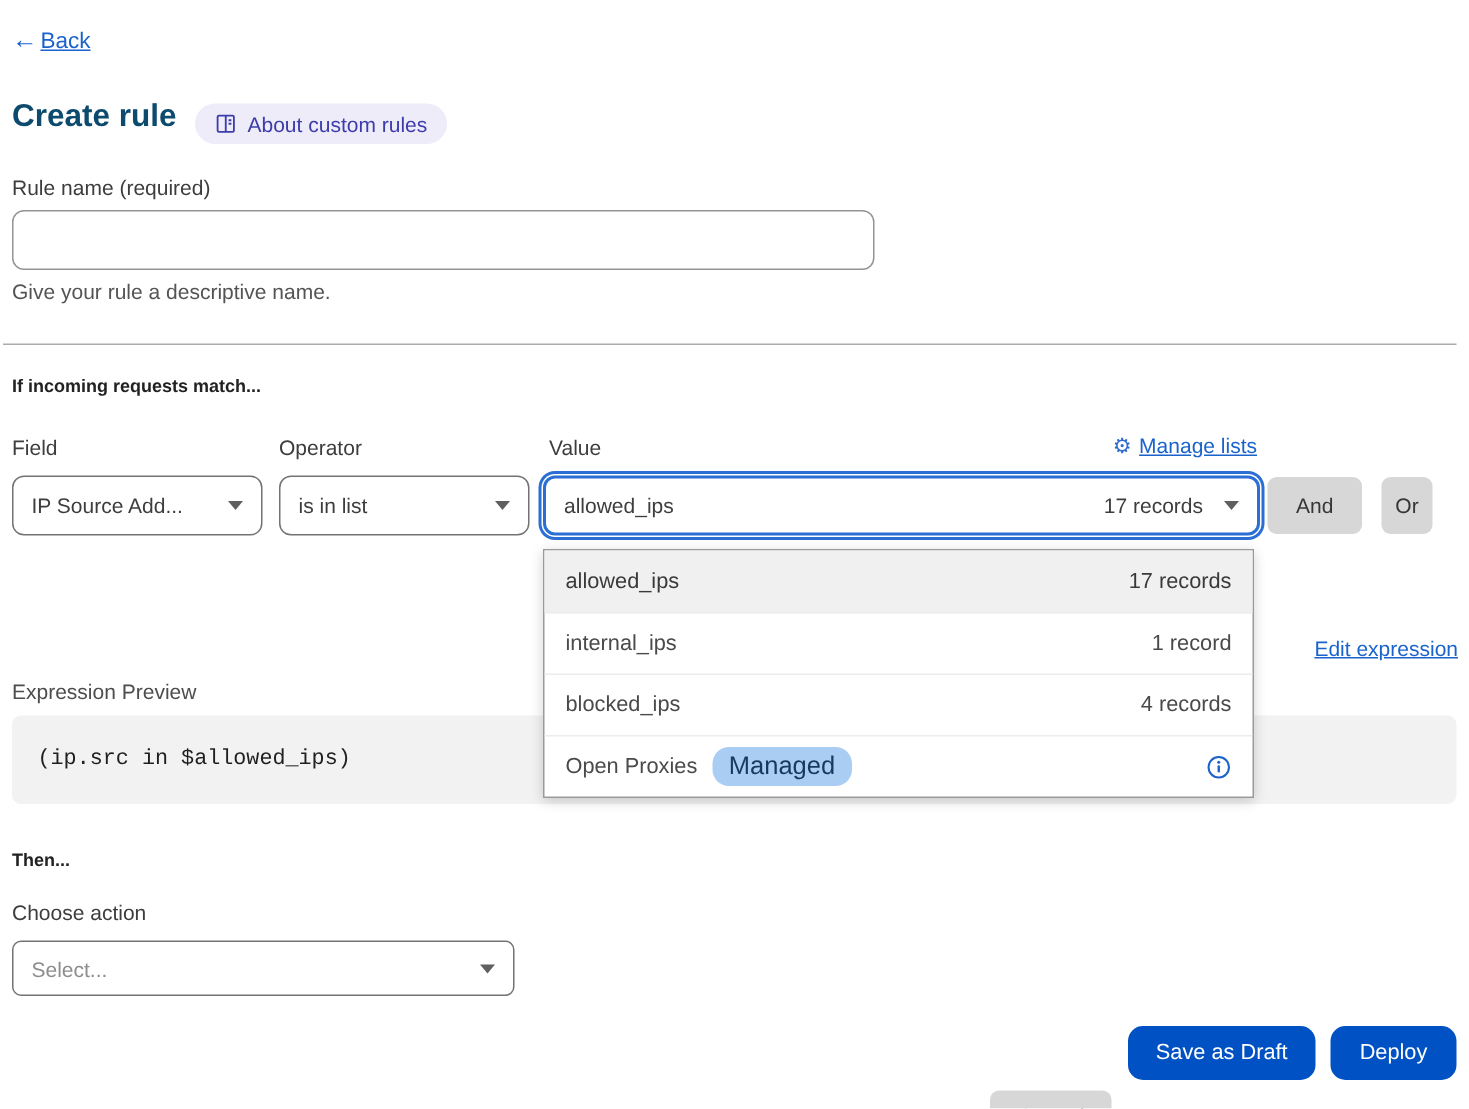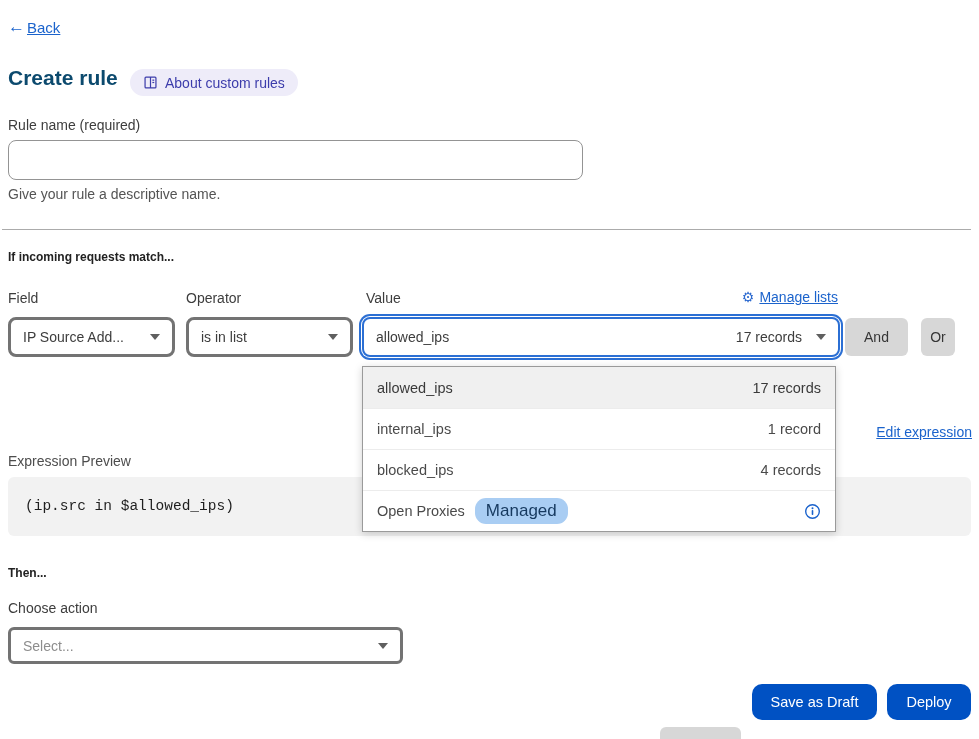--- a/index.html
+++ b/index.html
@@ -34,21 +34,21 @@
   .match-heading { left:8px; top:250px; }
 
   .col-label-field { left:8px; top:290px; }
   .col-label-operator { left:186px; top:290px; }
   .col-label-value { left:366px; top:290px; }
 
   .manage-lists { top:289px; right:141px; display:flex; align-items:center; gap:5px; color:#1b63cc; cursor:pointer; }
   .manage-lists .gear { font-size:14px; line-height:1; text-decoration:none; color:#2e6bd0; }
   .manage-lists .manage-text { text-decoration:underline; }
 
-  .select-box { height:40px; border:3px solid #737373; border-radius:8px; background:#fff;
+  .select-box { height:40px; border:1px solid #737373; border-radius:8px; background:#fff;
     display:flex; align-items:center; justify-content:space-between; padding:0 12px; cursor:pointer; color:#3d3d3d; }
   .select-box .caret { width:0; height:0; border-left:5px solid transparent; border-right:5px solid transparent; border-top:6px solid #5f5f5f; }
   .field-select { left:8px; top:317px; width:167px; }
   .operator-select { left:186px; top:317px; width:167px; }
   .value-select { left:362px; top:317px; width:478px; border:2px solid #2b6fd4; border-radius:8px;
     box-shadow:0 0 0 1px #fff, 0 0 0 3px #2b6fd4; }
   .value-select .sel-right { display:flex; align-items:center; gap:14px; }
 
   .small-btn { top:318px; height:38px; background:#d7d7d7; border:none; border-radius:6px;
     font-family:"Liberation Sans", sans-serif; font-size:14px; color:#363636; cursor:pointer; }
@@ -68,21 +68,21 @@
 
   
   .expr-label { left:8px; top:453px; color:#4d4d4d; }
   .edit-expression { top:424px; right:7px; color:#1b63cc; text-decoration:underline; cursor:pointer; }
   .expr-block { left:8px; top:477px; width:963px; height:59px; background:#f2f2f2; border-radius:6px; }
   .expr-code { left:25px; top:498px; font-family:"Liberation Mono","DejaVu Sans Mono",monospace; font-size:14.5px; color:#1f1f1f; }
 
   
   .then-heading { left:8px; top:566px; }
   .choose-action-label { left:8px; top:600px; }
-  .action-select { left:8px; top:627px; width:395px; height:37px; border-radius:6px; }
+  .action-select { left:8px; top:627px; width:335px; height:37px; border-radius:6px; }
   .action-select .placeholder { color:#8d8d8d; }
 
   
   .footer-btn { top:684px; height:36px; border:none; border-radius:6px; font-family:"Liberation Sans", sans-serif;
     font-size:14.5px; cursor:pointer; }
   .cancel-btn { left:660px; width:81px; background:#d7d7d7; color:#000000;margin-top:43px; }
   .primary-btn { background:#0051c3; color:#fff;border-radius:10px; }
   .save-draft-btn { left:752px; width:125px; }
   .deploy-btn { left:887px; width:84px; }
 </style>

